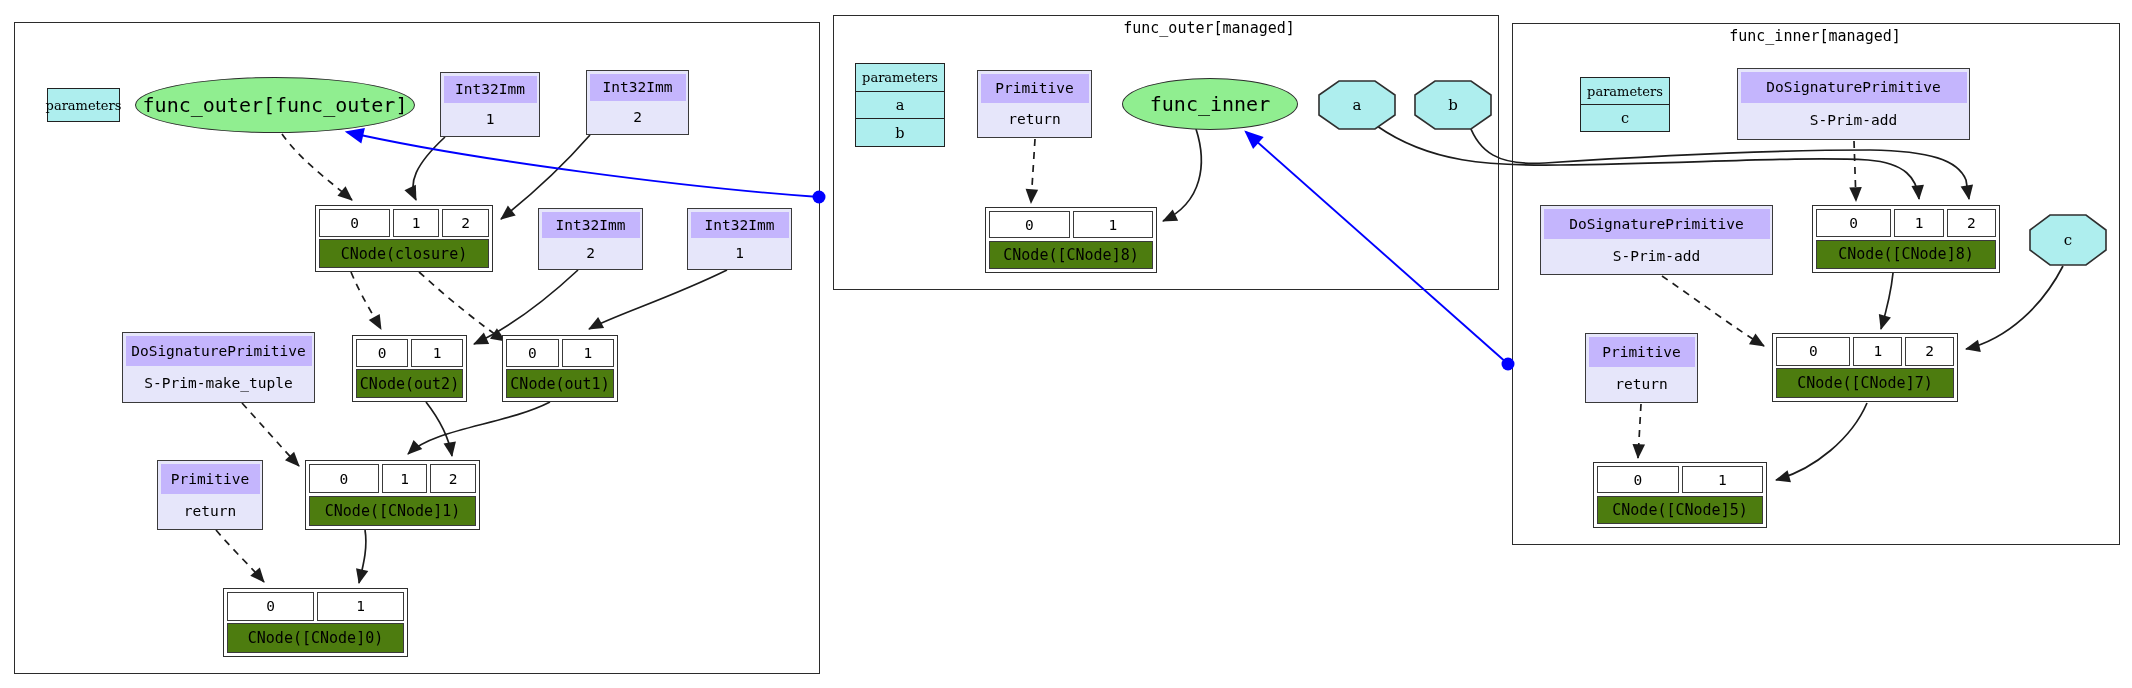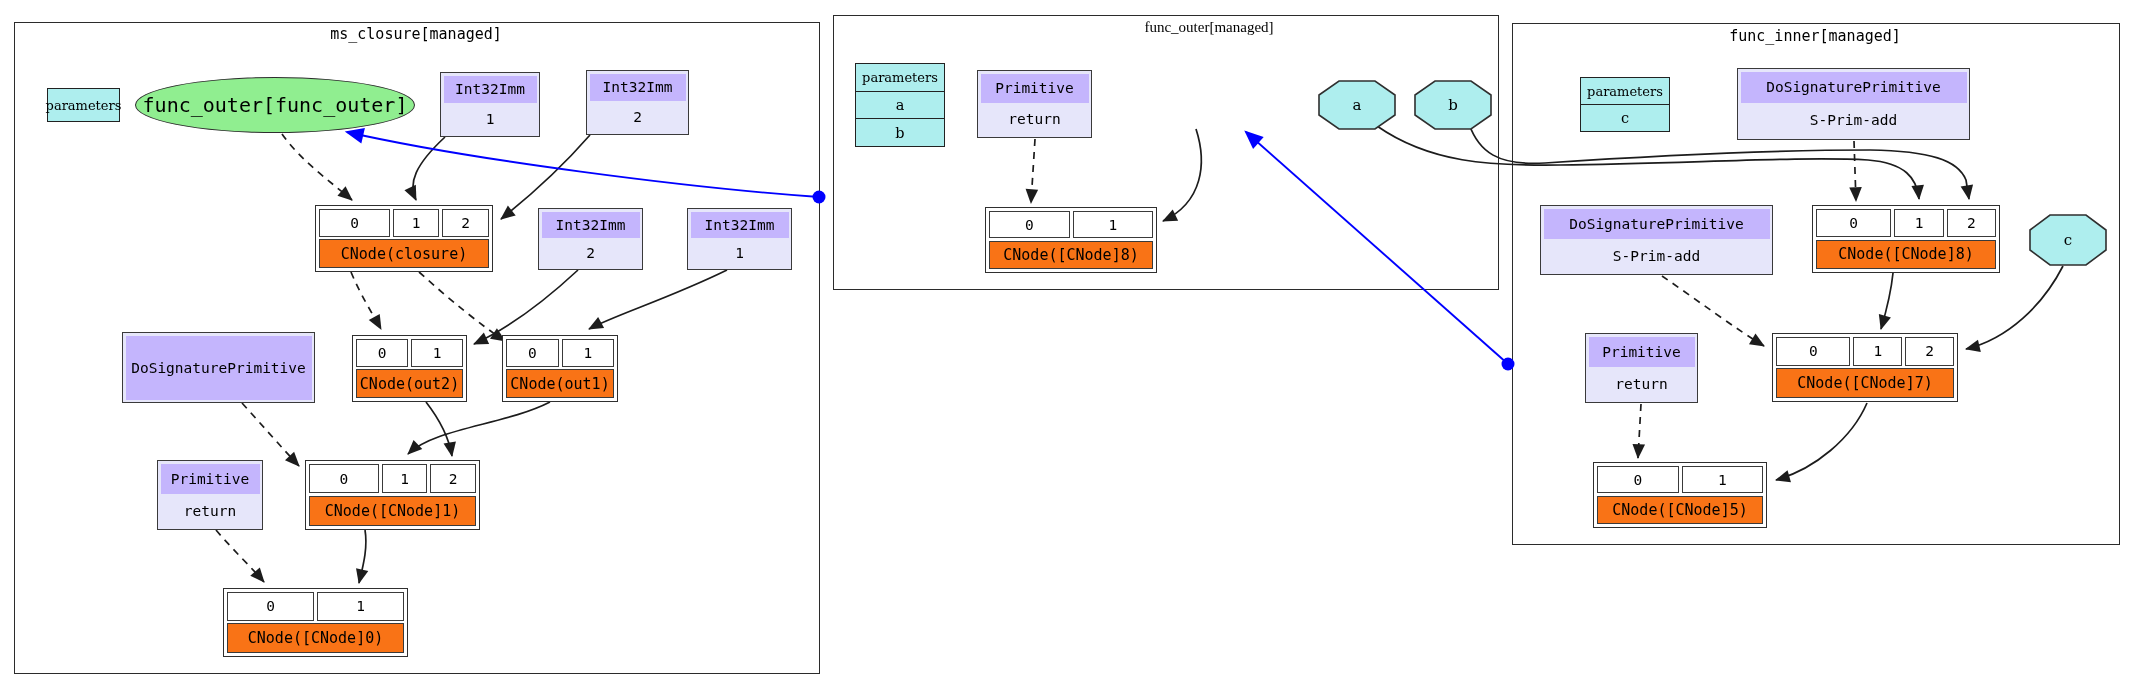--- a/index.html
+++ b/index.html
@@ -13,21 +13,21 @@
   .nodebox .hd{flex:1;background:#c4b5fd;display:flex;align-items:center;justify-content:center;
                font-size:14.5px;white-space:nowrap;}
   .nodebox .bd{flex:1.05;display:flex;align-items:center;justify-content:center;
                font-size:14.5px;white-space:nowrap;}
   .record{position:absolute;background:#fff;border:1.8px solid #2f2f2f;box-sizing:border-box;
           display:flex;flex-direction:column;padding:3px;gap:2.5px;z-index:2;}
   .record .cells{display:flex;gap:3px;flex:1.05;}
   .record .cell{flex:1;border:1.6px solid #3a3a3a;background:#fff;display:flex;
                 align-items:center;justify-content:center;font-size:14.5px;}
   .record .cell.c0{flex:1.55;}
-  .record .rlabel{flex:1;border:1.6px solid #3a3a3a;background:#f97316;display:flex;
+  .record .rlabel{flex:1;border:1.6px solid #3a3a3a;background:#4d7c0f;display:flex;
                   align-items:center;justify-content:center;font-size:15px;white-space:nowrap;padding:0 2px;}
   .ellipse{position:absolute;background:#90ee90;border:1.7px solid #2e2e2e;border-radius:50%;
            box-sizing:border-box;display:flex;align-items:center;justify-content:center;
            font-size:20px;white-space:nowrap;z-index:2;}
   .ptable{position:absolute;background:#aeeeee;border:1.6px solid #222;box-sizing:border-box;
           display:flex;flex-direction:column;z-index:2;font-family:"DejaVu Serif",serif;margin-left:12px;}
   .ptable .ph{flex:1;display:flex;align-items:center;justify-content:center;font-size:13px;}
   .ptable .pr{flex:1;display:flex;align-items:center;justify-content:center;font-size:14.5px;
               border-top:1.4px solid #222;}
   .octlabel{position:absolute;display:flex;align-items:center;justify-content:center;
@@ -82,24 +82,23 @@
     </g>
     <circle cx="819" cy="197" r="6.5" fill="#0000ff"></circle>
     <circle cx="1508" cy="364" r="6.5" fill="#0000ff"></circle>
 
     <polygon fill="#aeeeee" stroke="#2f2f2f" stroke-width="1.6" points="1339,81 1375,81 1395,95 1395,115 1375,129 1339,129 1319,115 1319,95"></polygon>
     <polygon fill="#aeeeee" stroke="#2f2f2f" stroke-width="1.6" points="1435,81 1471,81 1491,95 1491,115 1471,129 1435,129 1415,115 1415,95"></polygon>
     <polygon fill="#aeeeee" stroke="#2f2f2f" stroke-width="1.6" points="2050,215 2086,215 2106,230 2106,250 2086,265 2050,265 2030,250 2030,230"></polygon>
   </svg>
 
   <div class="cluster" style="left:14px;top:22px;width:804px;height:650px;"></div>
-  <div class="ctitle" style="left:14px;top:25px;width:804px;">ms_closure[managed]</div>
 
   <div class="cluster" style="left:833px;top:15px;width:664px;height:273px;"></div>
-  <div class="ctitle" style="left:833px;top:19px;width:752px;font-family:Liberation Serif, serif;">func_outer[managed]</div>
+  <div class="ctitle" style="left:833px;top:19px;width:752px;">func_outer[managed]</div>
 
   <div class="cluster" style="left:1512px;top:23px;width:606px;height:520px;"></div>
   <div class="ctitle" style="left:1512px;top:27px;width:606px;">func_inner[managed]</div>
 
   <div class="ptable" style="left:35px;top:88px;width:73px;height:34px;">
     <div class="ph">parameters</div>
   </div>
 
   <div class="ellipse" style="left:135px;top:77px;width:280px;height:56px;">func_outer[func_outer]</div>
 
@@ -125,20 +124,21 @@
     <div class="hd">Int32Imm</div>
     <div class="bd">2</div>
   </div>
   <div class="nodebox" style="left:687px;top:208px;width:105px;height:62px;">
     <div class="hd">Int32Imm</div>
     <div class="bd">1</div>
   </div>
 
   <div class="nodebox" style="left:122px;top:332px;width:193px;height:71px;">
     <div class="hd">DoSignaturePrimitive</div>
+    <div class="bd">S-Prim-make_tuple</div>
   </div>
 
   <div class="record" style="left:352px;top:335px;width:115px;height:67px;">
     <div class="cells">
       <div class="cell">0</div>
       <div class="cell">1</div>
     </div>
     <div class="rlabel">CNode(out2)</div>
   </div>
 
@@ -176,20 +176,21 @@
     <div class="ph">parameters</div>
     <div class="pr">a</div>
     <div class="pr">b</div>
   </div>
 
   <div class="nodebox" style="left:977px;top:70px;width:115px;height:68px;">
     <div class="hd">Primitive</div>
     <div class="bd">return</div>
   </div>
 
+  <div class="ellipse" style="left:1122px;top:78px;width:176px;height:52px;">func_inner</div>
 
   <div class="octlabel" style="left:1319px;top:81px;width:76px;height:48px;">a</div>
   <div class="octlabel" style="left:1415px;top:81px;width:76px;height:48px;">b</div>
 
   <div class="record" style="left:985px;top:207px;width:172px;height:66px;">
     <div class="cells">
       <div class="cell">0</div>
       <div class="cell">1</div>
     </div>
     <div class="rlabel">CNode([CNode]8)</div>

